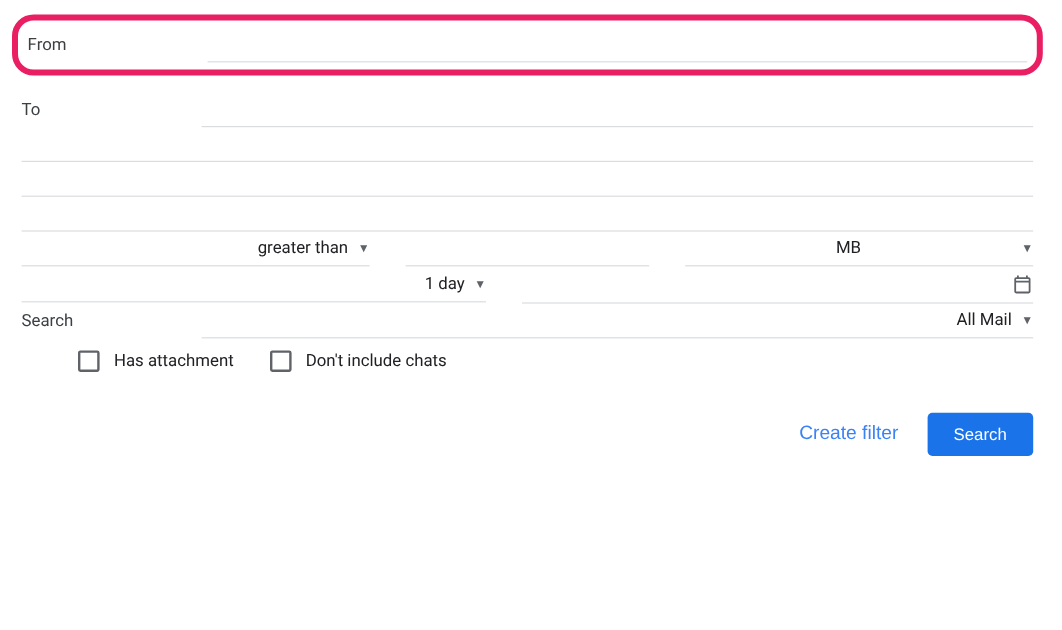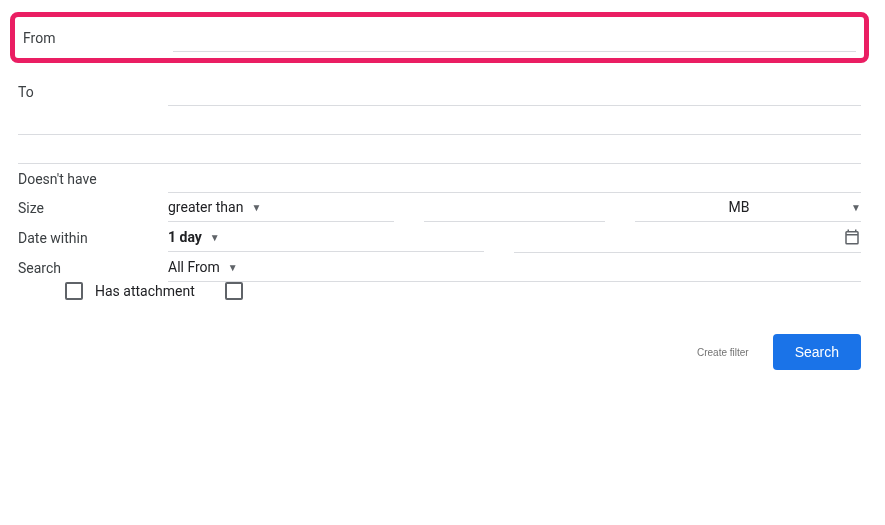--- a/index.html
+++ b/index.html
@@ -30,56 +30,56 @@
       outline: none;
       background: transparent;
     }
     .select-like {
       border: none;
       border-bottom: 1px solid #dadce0;
       padding: 6px 0;
       font-size: 14px;
       display: flex;
       align-items: center;
-      justify-content: flex-start;
+      justify-content: flex-end;
       cursor: pointer;
       background: transparent;
       min-width: 0;
     }
     .select-text { color:#202124; }
     .dropdown-icon { color:#5f6368; font-size:10px; margin-left:8px;}
     .highlight-box {
       border: 5px solid #ea1e63;
-      border-radius: 8px;
+      border-radius: 18px;
       padding: 6px 8px;
       margin: -6px -8px 14px -8px;
     }
     .highlight-box .row { margin-bottom:0; }
     .size-comp { flex:1; }
     .size-val  { flex:0.7; }
     .size-unit { flex:1; text-align:left; }
-    .date-range { flex:1;font-weight:bold; }
+    .date-range { flex:1; }
     .date-pick  { flex:1.1; }
     .cal-icon { color:#5f6368; margin-left:8px;}
-    .checkbox-row { display:flex; gap:30px; align-items:center; padding-left:47px;}
+    .checkbox-row { display:flex; gap:30px; align-items:center; margin-top:10px;padding-left:47px;}
     .cb { display:flex; align-items:center; gap:12px; cursor:pointer;}
     .cb-box {
       width:18px; height:18px;
       border:2px solid #5f6368;
       border-radius:2px;
       display:inline-block;
     }
     .actions {
       display:flex; justify-content:flex-end; gap:24px;
       align-items:center;
       margin-top:34px;
     }
     .link-btn {
-      color:#737373;
-      font-size:10px;
+      color:#3b82f6;
+      font-size:16px;
       cursor:default;
       background:none;
       border:none;
     }
     .primary-btn {
       background:#1a73e8;
       color:#fff;
       border:none;
       border-radius:4px;
       padding:10px 22px;
@@ -113,75 +113,73 @@
   </div>
 </div>
 
 <div class="row">
   <div class="field-wrap">
     <input class="text-input" value="" style="">
   </div>
 </div>
 
 <div class="row">
-  <div class="label">Doesn't have</div>
   <div class="field-wrap">
     <input class="text-input" value="" style="">
   </div>
 </div>
 
 <div class="row">
-  <div class="label">Size</div>
   <div class="field-wrap">
     <div class="select-like size-comp">
       <span class="select-text">greater than</span>
       <span class="dropdown-icon">▼</span>
     </div>
     <input class="text-input size-val" value="" style="">
     <div class="select-like size-unit">
       <span class="select-text" style="margin:0 auto;">MB</span>
       <span class="dropdown-icon">▼</span>
     </div>
   </div>
 </div>
 
 <div class="row">
-  <div class="label">Date within</div>
   <div class="field-wrap">
     <div class="select-like date-range">
       <span class="select-text">1 day</span>
       <span class="dropdown-icon">▼</span>
     </div>
     <div class="select-like date-pick" style="justify-content:flex-end;">
       <span class="select-text"></span>
       <span class="cal-icon">
         <svg width="18" height="18" viewBox="0 0 24 24" fill="#5f6368">
             <path d="M19 4h-1V2h-2v2H8V2H6v2H5a2 2 0 0 0-2 2v14a2 2 0 0 0 2 2h14a2 2 0 0 0 2-2V6a2 2 0 0 0-2-2zm0 16H5V10h14v10zm0-12H5V6h14v2z"></path>
           </svg>
       </span>
     </div>
   </div>
 </div>
 
 <div class="row">
   <div class="label">Search</div>
   <div class="field-wrap">
     <div class="select-like" style="flex:1;">
-      <span class="select-text">All From</span>
+      <span class="select-text">All Mail</span>
       <span class="dropdown-icon">▼</span>
     </div>
   </div>
 </div>
 
 <div class="checkbox-row">
   <div class="cb">
     <span class="cb-box"></span>
     <span>Has attachment</span>
   </div>
   <div class="cb">
     <span class="cb-box"></span>
+    <span>Don't include chats</span>
   </div>
 </div>
 
 <div class="actions">
   <button class="link-btn">Create filter</button>
   <button class="primary-btn">Search</button>
 </div>
 
 </body></html>

